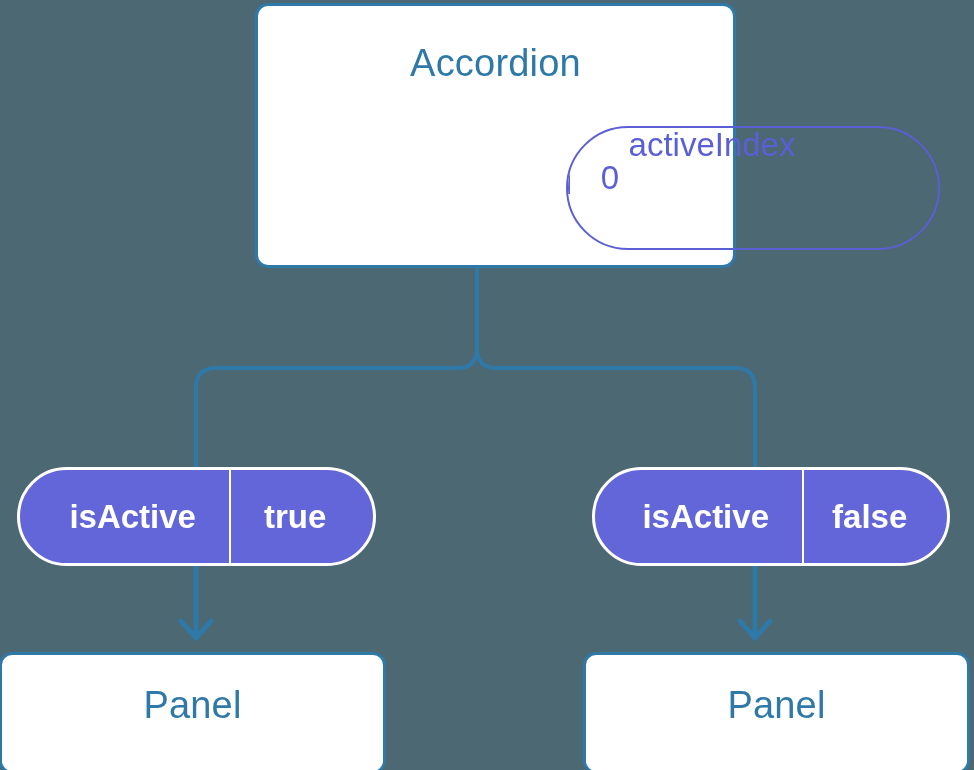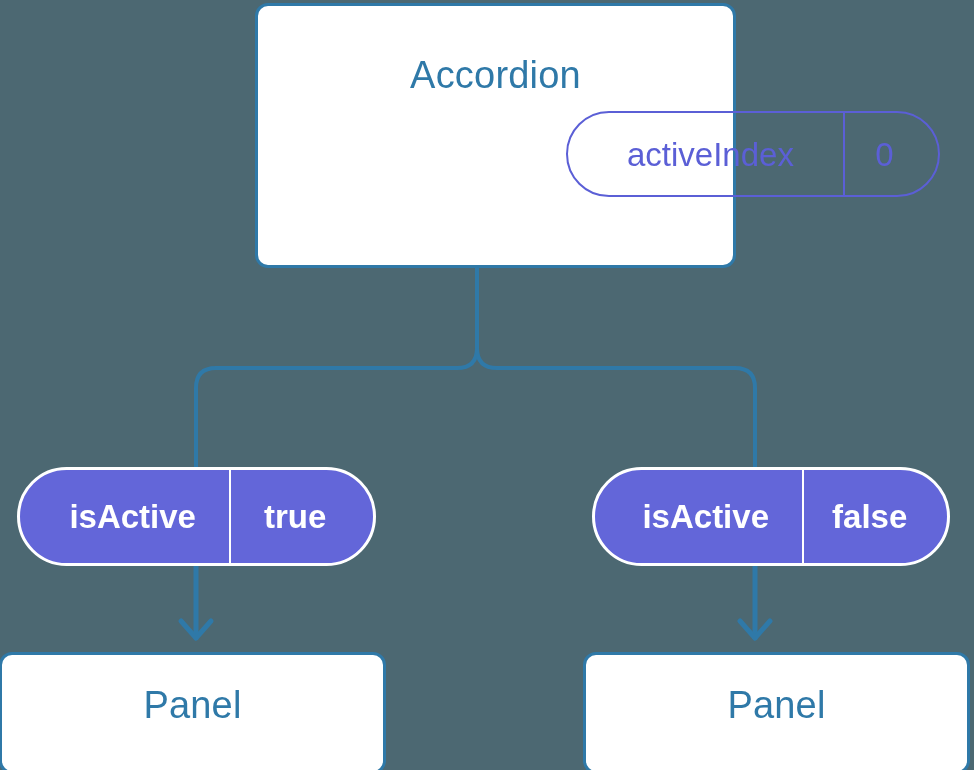--- a/index.html
+++ b/index.html
@@ -52,21 +52,21 @@
 
   
   #accordion-box {
     left: 255px;
     top: 3px;
     width: 481px;
     height: 265px;
     justify-content: flex-start;
   }
   #accordion-box .node-title {
-    margin-top: 50px;
+    margin-top: 38px;
   }
 
   
   .panel-box {
     top: 652px;
     width: 387px;
     height: 122px;
     justify-content: center;
   }
   #panel-box-left  { left: -1px; }
@@ -116,23 +116,24 @@
     color: #ffffff;
     font-weight: bold;
   }
   .prop-pill.filled .prop-value {
     border-left: 2px solid #ffffff;
   }
 
   
   #pill-active-index {
     left: 308px;
-    top: 105px;
+    top: 120px;
     width: 374px;
-    height: 86px;
+    height: 124px;
+    flex-direction: column;
   }
   #pill-active-index .prop-key   { width: 278px; padding-left: 10px; }
   #pill-active-index .prop-value { width: 96px;  padding-right: 14px; }
 
   #pill-is-active-left {
     left: 17px;
     top: 467px;
     width: 359px;
     height: 99px;
   }

